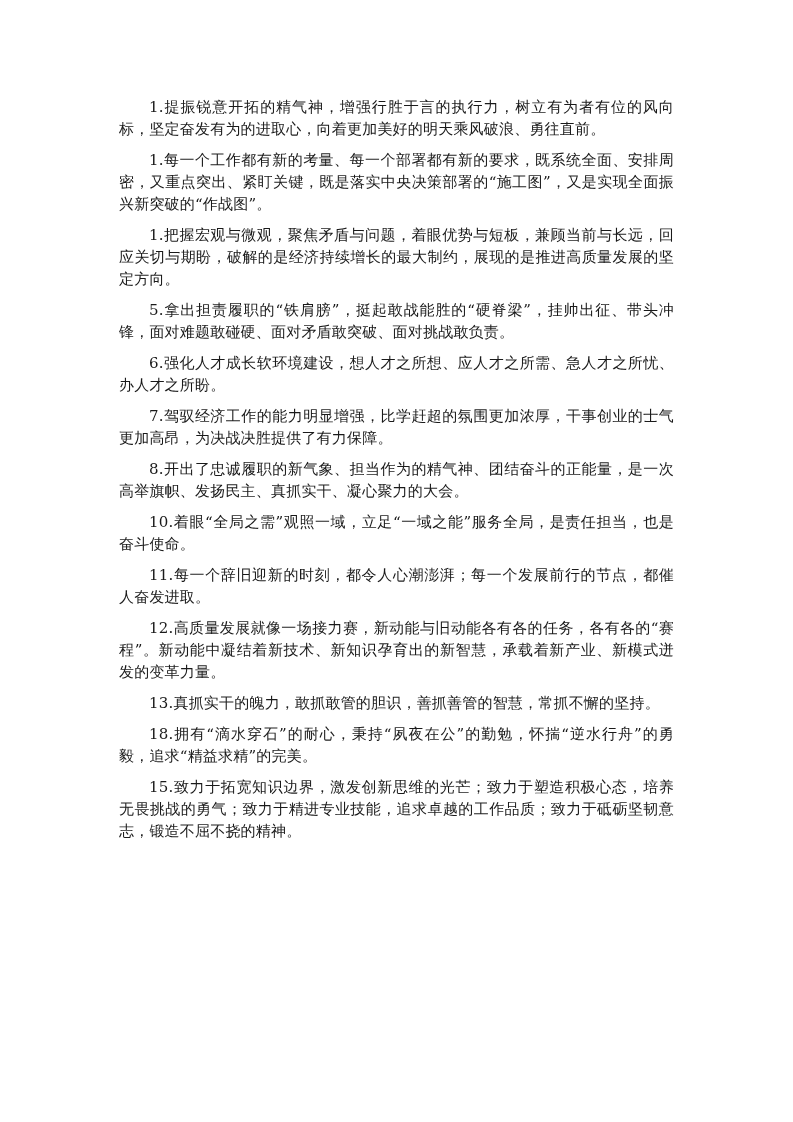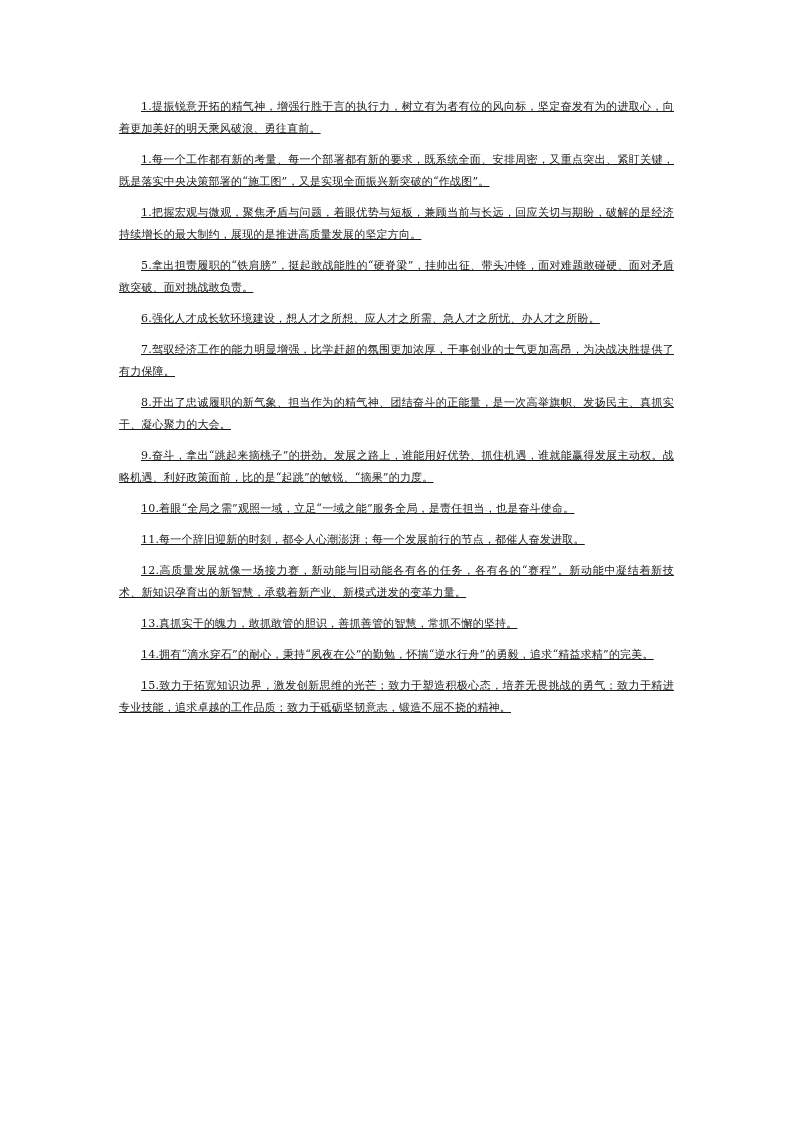--- a/index.html
+++ b/index.html
@@ -16,40 +16,38 @@
     color: #1a1a1a;
   }
   .page {
     position: absolute;
     left: 119px;
     top: 96px;
     width: 555px;
   }
   .para {
     margin: 0 0 9px 0;
-    font-size: 11px;
+    font-size: 15px;
     line-height: 22px;
     text-indent: 2em;
     text-align: justify;
     letter-spacing: 0.2px;
     word-break: break-all;
-    text-decoration: underline;
   }
 </style>
 </head>
 <body>
 
 <div class="page">
   <p class="para">1.提振锐意开拓的精气神，增强行胜于言的执行力，树立有为者有位的风向标，坚定奋发有为的进取心，向着更加美好的明天乘风破浪、勇往直前。</p>
   <p class="para">1.每一个工作都有新的考量、每一个部署都有新的要求，既系统全面、安排周密，又重点突出、紧盯关键，既是落实中央决策部署的“施工图”，又是实现全面振兴新突破的“作战图”。</p>
   <p class="para">1.把握宏观与微观，聚焦矛盾与问题，着眼优势与短板，兼顾当前与长远，回应关切与期盼，破解的是经济持续增长的最大制约，展现的是推进高质量发展的坚定方向。</p>
   <p class="para">5.拿出担责履职的“铁肩膀”，挺起敢战能胜的“硬脊梁”，挂帅出征、带头冲锋，面对难题敢碰硬、面对矛盾敢突破、面对挑战敢负责。</p>
   <p class="para">6.强化人才成长软环境建设，想人才之所想、应人才之所需、急人才之所忧、办人才之所盼。</p>
   <p class="para">7.驾驭经济工作的能力明显增强，比学赶超的氛围更加浓厚，干事创业的士气更加高昂，为决战决胜提供了有力保障。</p>
   <p class="para">8.开出了忠诚履职的新气象、担当作为的精气神、团结奋斗的正能量，是一次高举旗帜、发扬民主、真抓实干、凝心聚力的大会。</p>
-  <p class="para">9.奋斗，拿出“跳起来摘桃子”的拼劲。发展之路上，谁能用好优势、抓住机遇，谁就能赢得发展主动权。战略机遇、利好政策面前，比的是“起跳”的敏锐、“摘果”的力度。</p>
   <p class="para">10.着眼“全局之需”观照一域，立足“一域之能”服务全局，是责任担当，也是奋斗使命。</p>
   <p class="para">11.每一个辞旧迎新的时刻，都令人心潮澎湃；每一个发展前行的节点，都催人奋发进取。</p>
   <p class="para">12.高质量发展就像一场接力赛，新动能与旧动能各有各的任务，各有各的“赛程”。新动能中凝结着新技术、新知识孕育出的新智慧，承载着新产业、新模式迸发的变革力量。</p>
   <p class="para">13.真抓实干的魄力，敢抓敢管的胆识，善抓善管的智慧，常抓不懈的坚持。</p>
-  <p class="para">14.拥有“滴水穿石”的耐心，秉持“夙夜在公”的勤勉，怀揣“逆水行舟”的勇毅，追求“精益求精”的完美。</p>
+  <p class="para">18.拥有“滴水穿石”的耐心，秉持“夙夜在公”的勤勉，怀揣“逆水行舟”的勇毅，追求“精益求精”的完美。</p>
   <p class="para">15.致力于拓宽知识边界，激发创新思维的光芒；致力于塑造积极心态，培养无畏挑战的勇气；致力于精进专业技能，追求卓越的工作品质；致力于砥砺坚韧意志，锻造不屈不挠的精神。</p>
 </div>
 
 </body></html>

